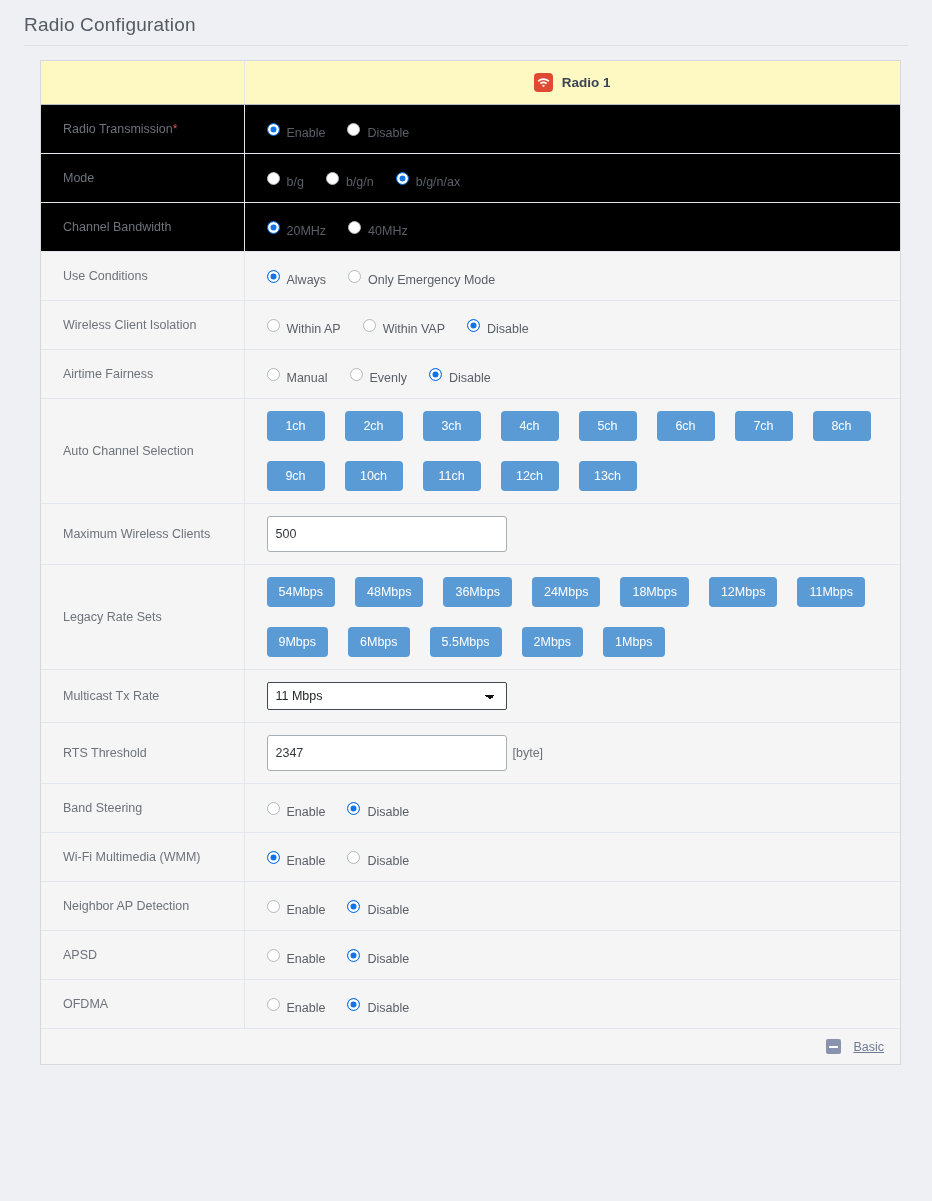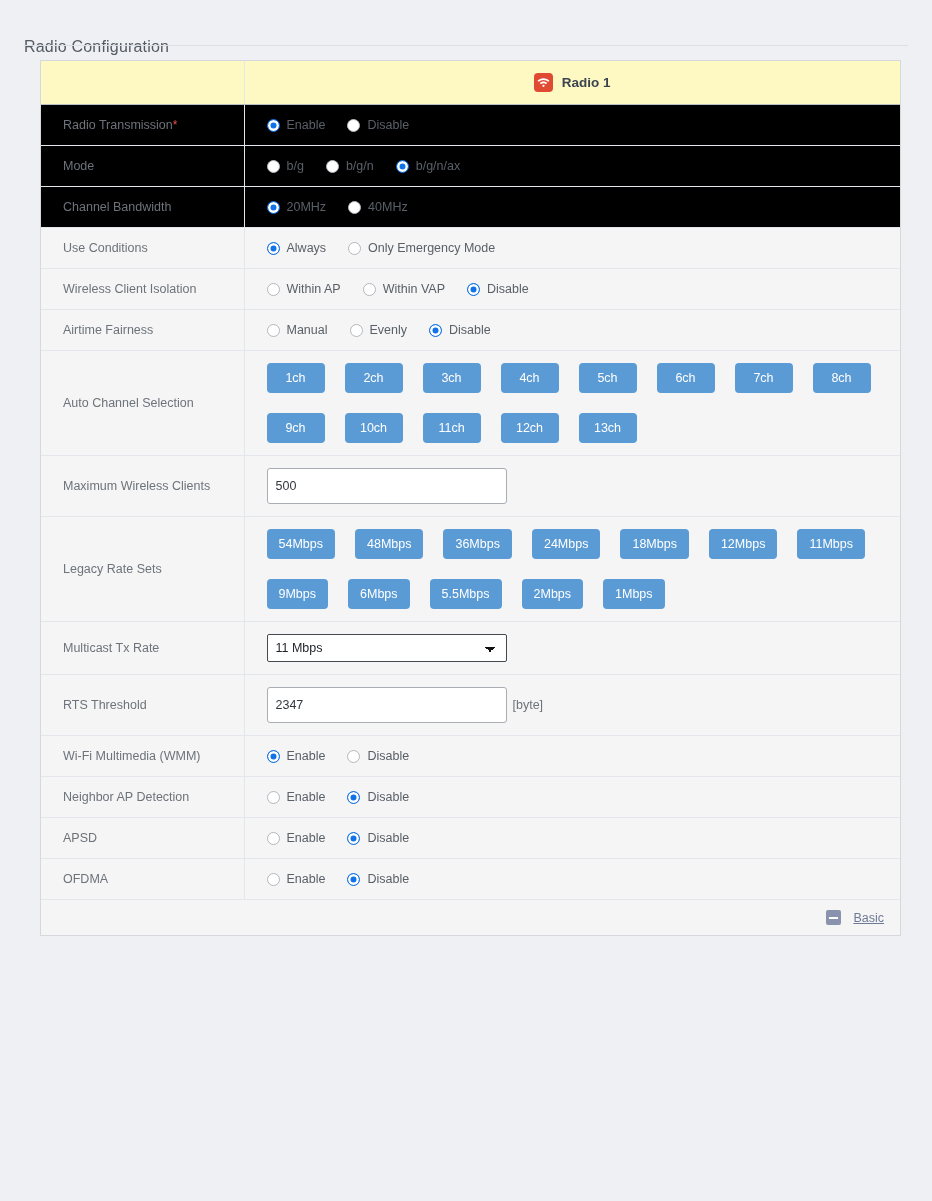--- a/index.html
+++ b/index.html
@@ -13,24 +13,23 @@
     width: 932px; height: 1201px;
     position: relative;
     background: #eef0f4;
     overflow: hidden;
   }
 
   
   .page-title {
     position: absolute;
     left: 24px; top: 14px;
-    font-size: 16px;
+    font-size: 19px;
     color: #555b63;
     letter-spacing: .2px;
-    margin-top: 24px;
   }
   .title-rule {
     position: absolute;
     left: 24px; top: 45px;
     width: 884px; height: 1px;
     background: #dcdfe4;
   }
 
   
   .card {
@@ -119,20 +118,21 @@
   }
   .rdot.on {
     border-color: #1273e6;
     background: #1273e6;
     box-shadow: inset 0 0 0 2.5px #fff;
   }
   .ropt .t {
     font-size: 12.5px;
     color: #5a6068;
     white-space: nowrap;
+    margin-top: 8px;
   }
 
   
   .pills {
     display: flex;
     flex-wrap: wrap;
     gap: 20px;
     padding: 12px 0 12px 0;
     max-width: 613px;
   }
@@ -424,20 +424,35 @@
           <tr class="shaded">
             <td class="label"><span>RTS Threshold</span></td>
             <td class="value">
               <div class="field-wrap">
                 <input type="text" class="txt" value="2347" style="">
                 <span class="unit">[byte]</span>
               </div>
             </td>
           </tr>
           <tr class="shaded">
+            <td class="label"><span>Band Steering</span></td>
+            <td class="value">
+              <div class="rgroup">
+                <label class="ropt">
+                  <span class="rdot"></span>
+                  <span class="t">Enable</span>
+                </label>
+                <label class="ropt">
+                  <span class="rdot on"></span>
+                  <span class="t">Disable</span>
+                </label>
+              </div>
+            </td>
+          </tr>
+          <tr class="shaded">
             <td class="label"><span>Wi-Fi Multimedia (WMM)</span></td>
             <td class="value">
               <div class="rgroup">
                 <label class="ropt">
                   <span class="rdot on"></span>
                   <span class="t">Enable</span>
                 </label>
                 <label class="ropt">
                   <span class="rdot"></span>
                   <span class="t">Disable</span>

